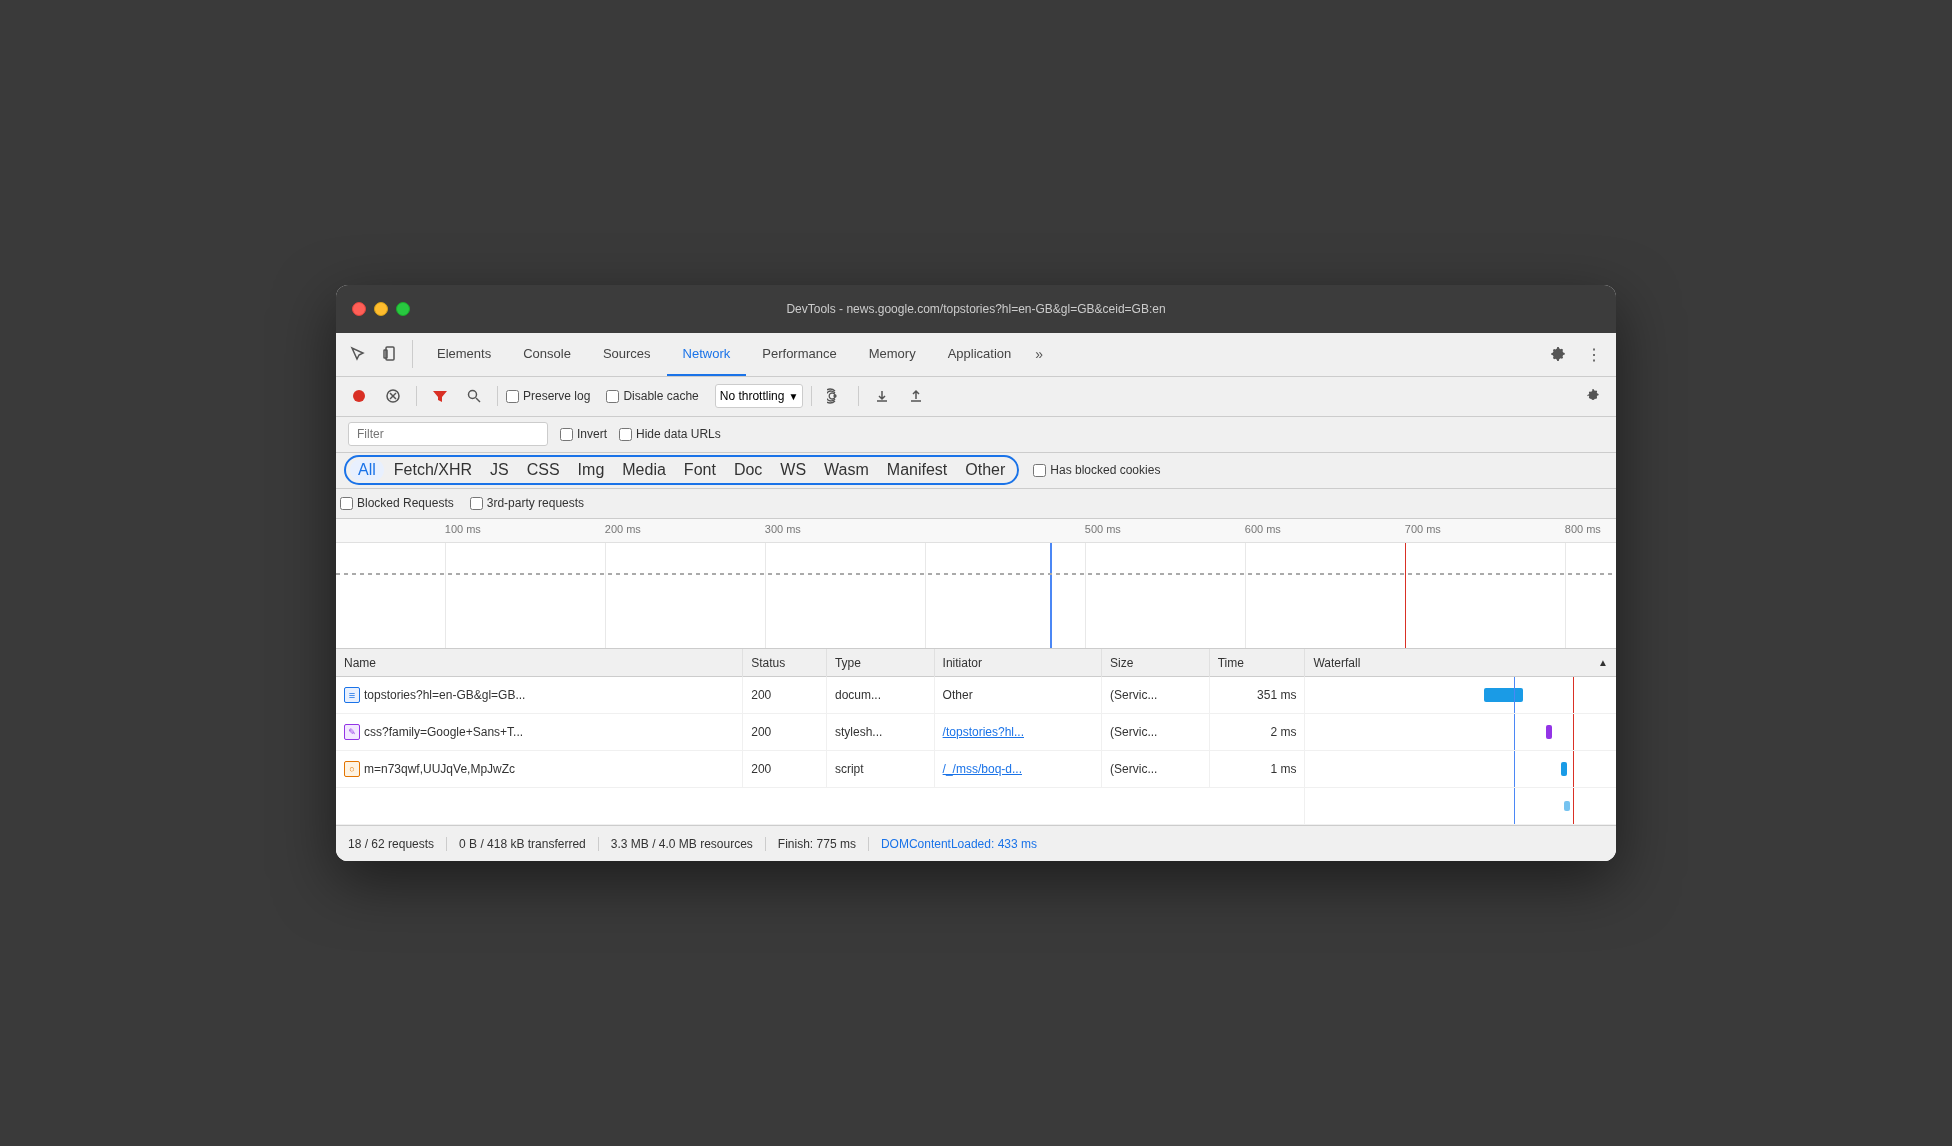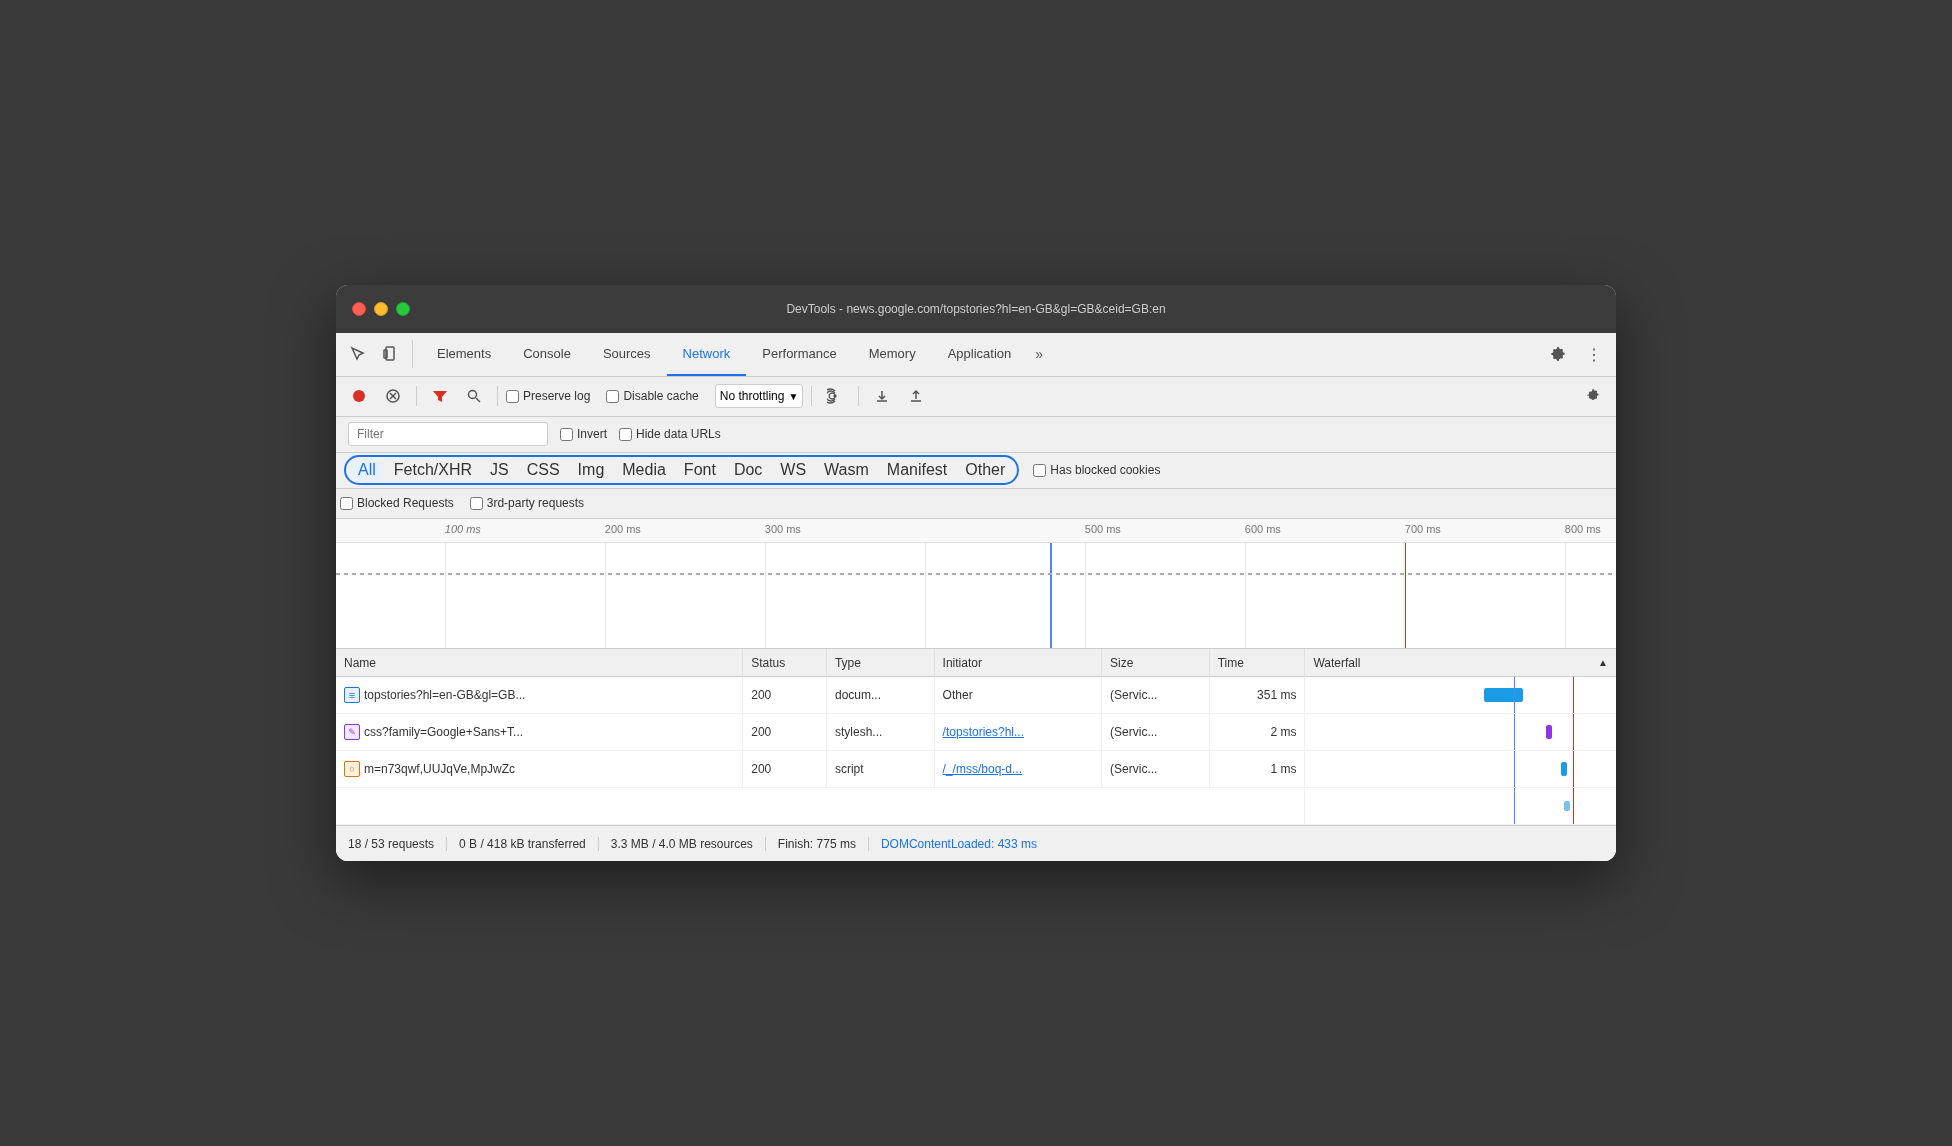--- a/index.html
+++ b/index.html
@@ -525,21 +525,21 @@
       </label>
       <label class="blocked-checkbox-group">
         <input type="checkbox" style="">
         <span>3rd-party requests</span>
       </label>
     </div>
 
     <div class="timeline-area">
 
       <div style="position:relative; height:24px; border-bottom:1px solid #e0e0e0; background:#f8f8f8;">
-        <span style="position:absolute; left:8.5%; font-size:11px; color:#777; top:4px;font-style:italic;">100 ms</span>
+        <span style="position:absolute; left:8.5%; font-size:11px; color:#777; top:4px;">100 ms</span>
         <span style="position:absolute; left:21%; font-size:11px; color:#777; top:4px;">200 ms</span>
         <span style="position:absolute; left:33.5%; font-size:11px; color:#777; top:4px;">300 ms</span>
         <span style="position:absolute; left:46%; font-size:11px; color:#777; top:4px;margin-top:32px;">400 ms</span>
         <span style="position:absolute; left:58.5%; font-size:11px; color:#777; top:4px;">500 ms</span>
         <span style="position:absolute; left:71%; font-size:11px; color:#777; top:4px;">600 ms</span>
         <span style="position:absolute; left:83.5%; font-size:11px; color:#777; top:4px;">700 ms</span>
         <span style="position:absolute; left:96%; font-size:11px; color:#777; top:4px;">800 ms</span>
       </div>
 
       <div class="timeline-chart">
@@ -652,21 +652,21 @@
                 <div style="position:absolute; left:68%; top:0; bottom:0; width:1.5px; background:#4b87f5;"></div>
                 <div style="position:absolute; left:88%; top:0; bottom:0; width:1.5px; background:#d93025;"></div>
               </div>
             </td>
           </tr>
         </tbody>
       </table>
     </div>
 
     <div class="status-bar">
-      <span class="status-segment">18 / 53 requests</span>
+      <span class="status-segment">18 / 62 requests</span>
       <span class="status-segment">0 B / 418 kB transferred</span>
       <span class="status-segment">3.3 MB / 4.0 MB resources</span>
       <span class="status-segment">Finish: 775 ms</span>
       <span class="status-segment dom-content-loaded">DOMContentLoaded: 433 ms</span>
     </div>
 
   </div>
 </div>
 
 </body></html>

